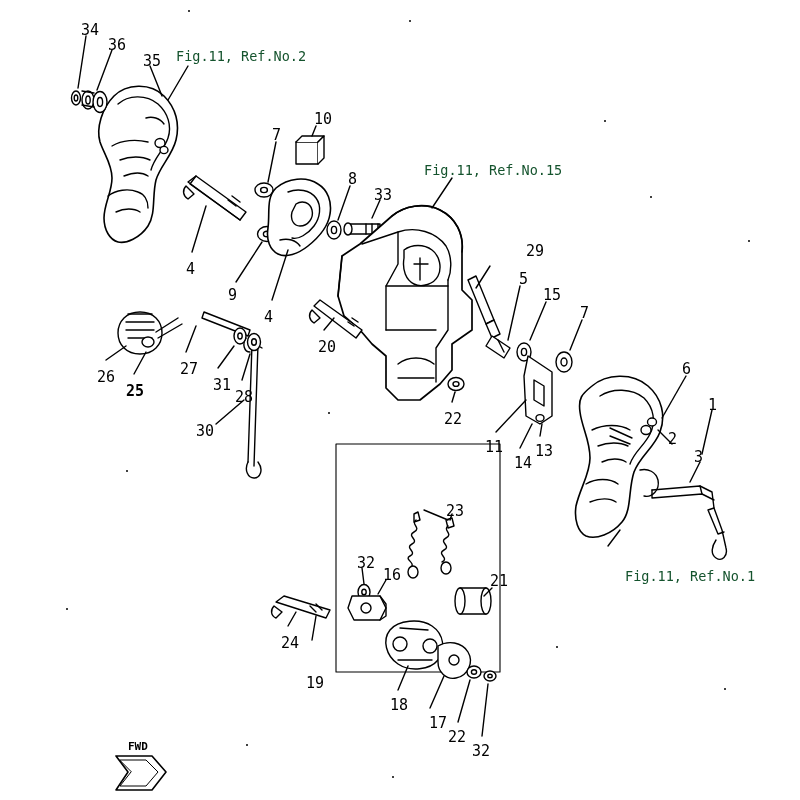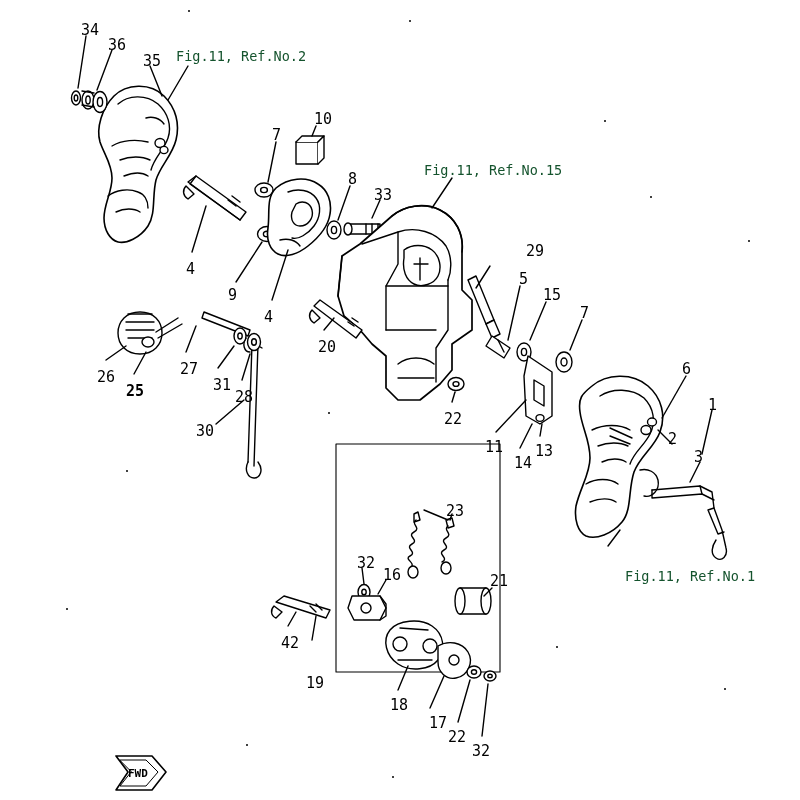--- a/index.html
+++ b/index.html
@@ -380,28 +380,28 @@
   <div class="lbl" style="left:97px; top:370px;">26</div>
   <div class="lbl" style="left:126px; top:384px;font-weight:bold;">25</div>
   <div class="lbl" style="left:180px; top:362px;">27</div>
   <div class="lbl" style="left:213px; top:378px;">31</div>
   <div class="lbl" style="left:235px; top:390px;">28</div>
   <div class="lbl" style="left:196px; top:424px;">30</div>
   <div class="lbl" style="left:446px; top:504px;">23</div>
   <div class="lbl" style="left:357px; top:556px;">32</div>
   <div class="lbl" style="left:383px; top:568px;">16</div>
   <div class="lbl" style="left:490px; top:574px;">21</div>
-  <div class="lbl" style="left:281px; top:636px;">42</div>
+  <div class="lbl" style="left:281px; top:636px;">24</div>
   <div class="lbl" style="left:306px; top:676px;">19</div>
   <div class="lbl" style="left:390px; top:698px;">18</div>
   <div class="lbl" style="left:421px; top:716px;margin-left:8px;">17</div>
   <div class="lbl" style="left:448px; top:730px;">22</div>
   <div class="lbl" style="left:472px; top:744px;">32</div>
 
-  <div class="fwd-text" style="left:128px; top:767px;">FWD</div>
+  <div class="fwd-text" style="left:128px; top:740px;">FWD</div>
 
   <div class="speck" style="left:188px; top:10px;"></div>
   <div class="speck" style="left:409px; top:20px;"></div>
   <div class="speck" style="left:604px; top:120px;"></div>
   <div class="speck" style="left:650px; top:196px;"></div>
   <div class="speck" style="left:748px; top:240px;"></div>
   <div class="speck" style="left:328px; top:412px;"></div>
   <div class="speck" style="left:126px; top:470px;"></div>
   <div class="speck" style="left:556px; top:646px;"></div>
   <div class="speck" style="left:66px; top:608px;"></div>

